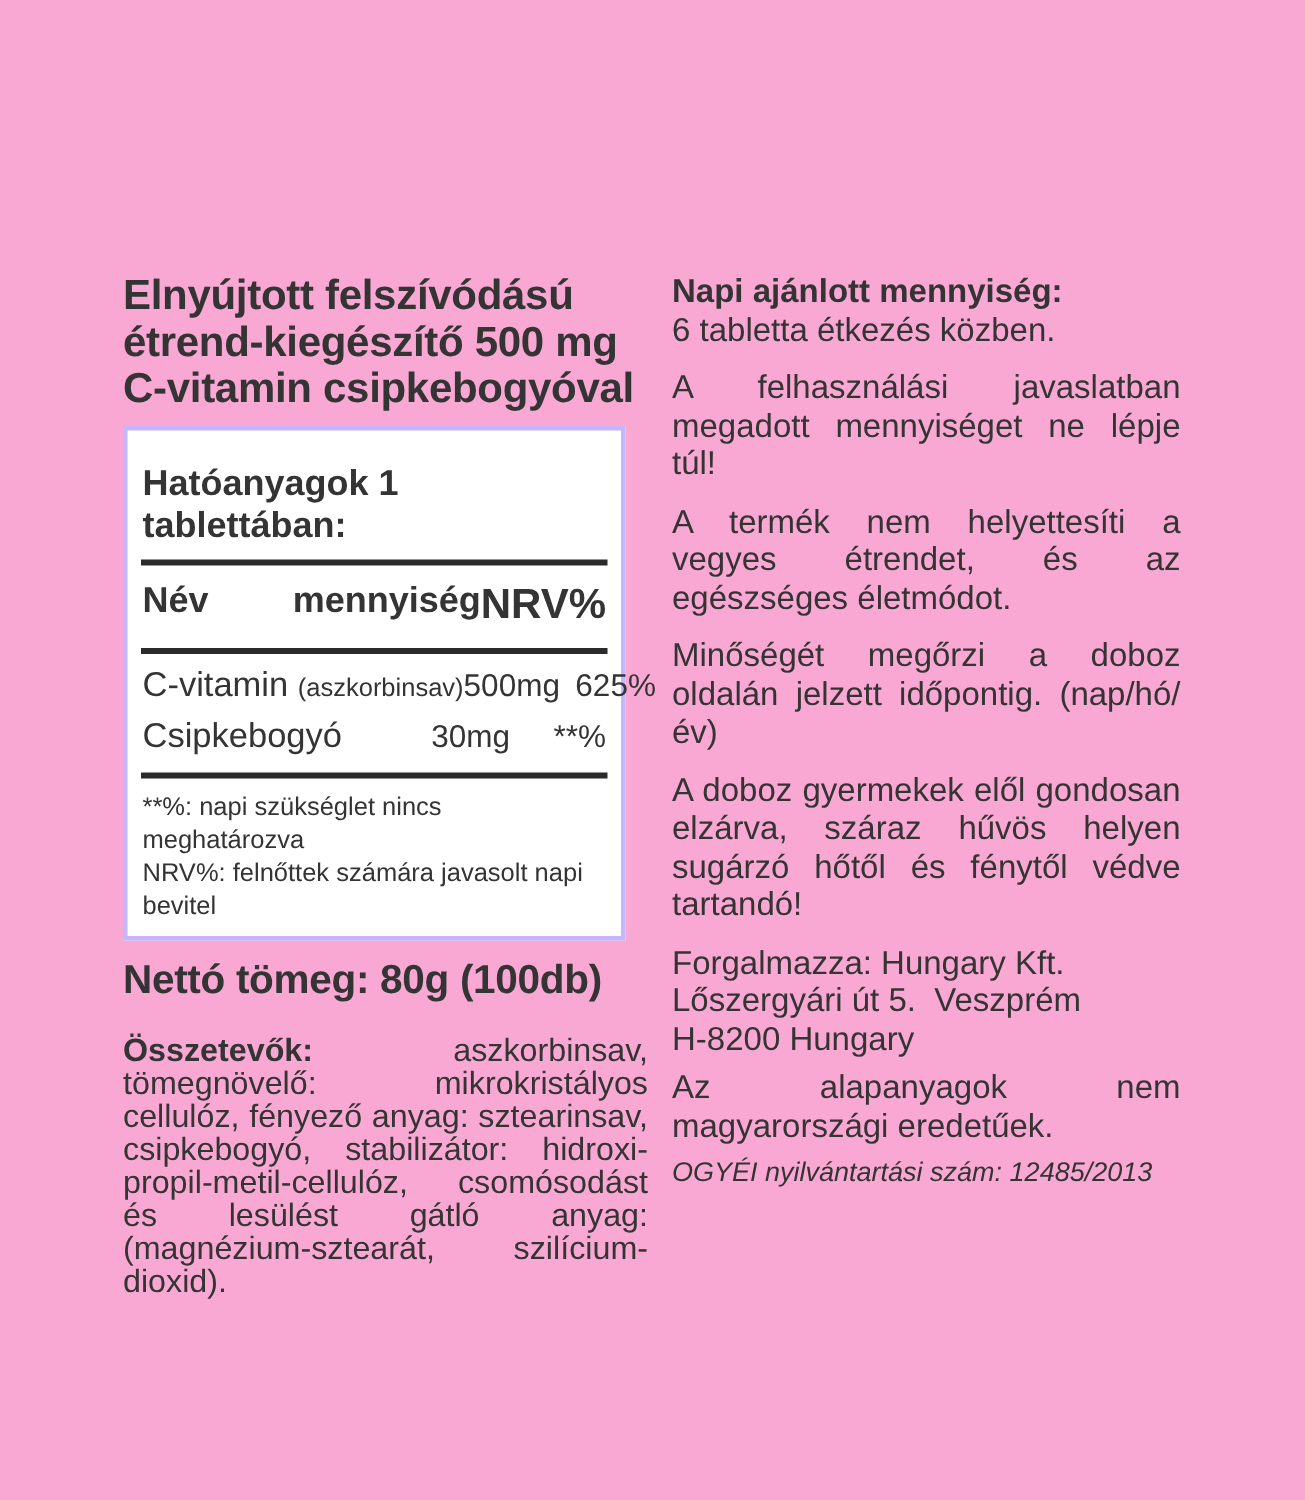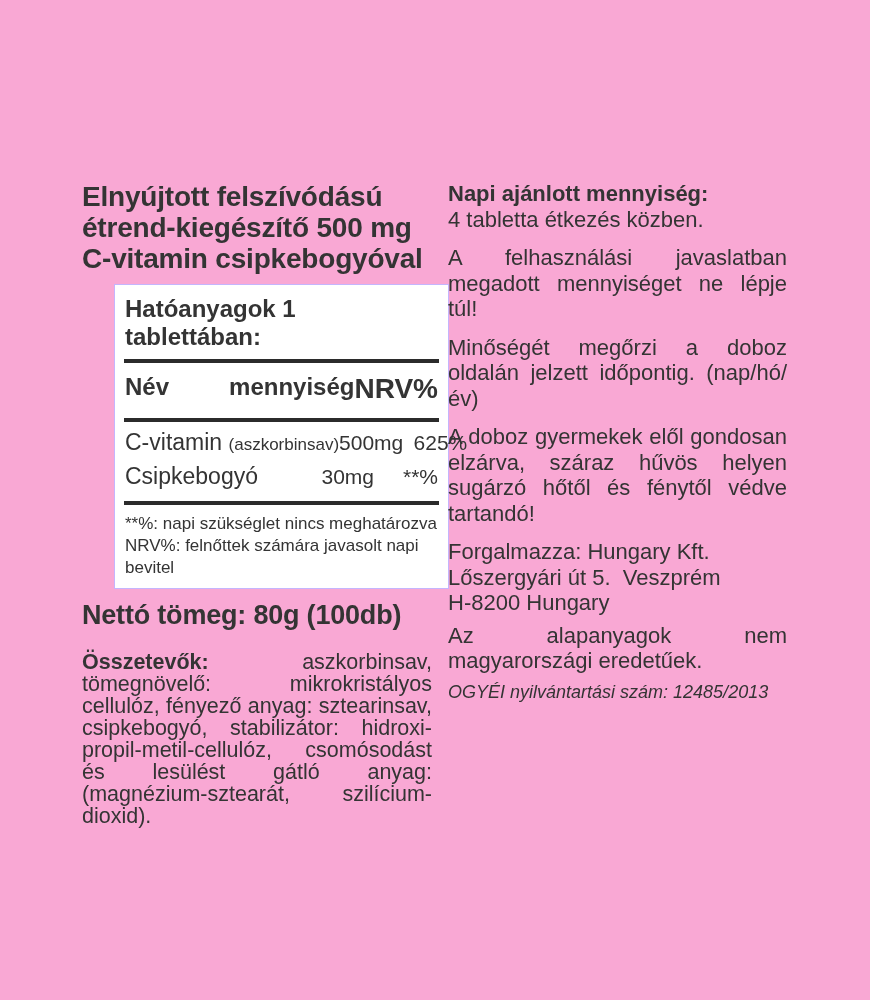--- a/index.html
+++ b/index.html
@@ -20,24 +20,23 @@
     font-size: 28px;
     font-weight: 700;
     line-height: 31px;
     letter-spacing: -0.2px;
     margin: 0 0 10px 0;
   }
 
   .facts-box {
     width: 335px;
     box-sizing: border-box;
-    border: 1px solid #c4b5fd;
-    padding: 8px 9px 9px 9px;
+    border: 3px solid #c4b5fd;
+    padding: 20px 9px 9px 9px;
     background: #ffffff;
-    margin-left: 32px;
   }
   .facts-title { font-size: 24px; font-weight: 700; padding: 2px 1px 8px 1px; }
   .rule { height: 4px; background: #2b2b2b; }
   .facts-header { display: flex; align-items: flex-start; padding: 10px 1px 13px 1px; font-weight: 700; }
   .fh-name { flex: 0 0 auto; font-size: 24px; }
   .fh-qty  { flex: 1; text-align: right; font-size: 24px; }
   .fh-nrv  { flex: 0 0 64px; text-align: right; font-size: 28px; }
   .t-row { display: flex; align-items: baseline; padding: 0 1px; margin-top: 7px; }
   .t-row.last { margin-bottom: 11px; }
   .t-name { flex: 0 0 auto; font-size: 23px; }
@@ -113,25 +112,26 @@
 
     <h2 class="net-weight">Nettó tömeg: 80g (100db)</h2>
 
     <p class="ingredients"><b>Összetevők:</b> <span>aszkorbinsav, tömegnövelő: mikrokristályos cellulóz, fényező anyag: sztearinsav, csipkebogyó, stabilizátor: hidroxi-propil-metil-cellulóz, csomósodást és lesülést gátló anyag: (magnézium-sztearát, szilícium-dioxid).</span></p>
   </div>
 
   <div class="col-right">
 
     <div class="dosage">
       <div class="lead">Napi ajánlott mennyiség:</div>
-      <div>4 tabletta étkezés közben.</div>
+      <div>6 tabletta étkezés közben.</div>
     </div>
 
     <p>A felhasználási javaslatban megadott mennyiséget ne lépje túl!</p>
 
+    <p>A termék nem helyettesíti a vegyes étrendet, és az egészséges életmódot.</p>
 
     <p>Minőségét megőrzi a doboz oldalán jelzett időpontig. (nap/hó/év)</p>
 
     <p>A doboz gyermekek elől gondosan elzárva, száraz hűvös helyen sugárzó hőtől és fénytől védve tartandó!</p>
 
     <div class="addr">
       <div>Forgalmazza: Hungary Kft.</div>
       <div>Lőszergyári út 5.  Veszprém</div>
       <div>H-8200 Hungary</div>
     </div>

